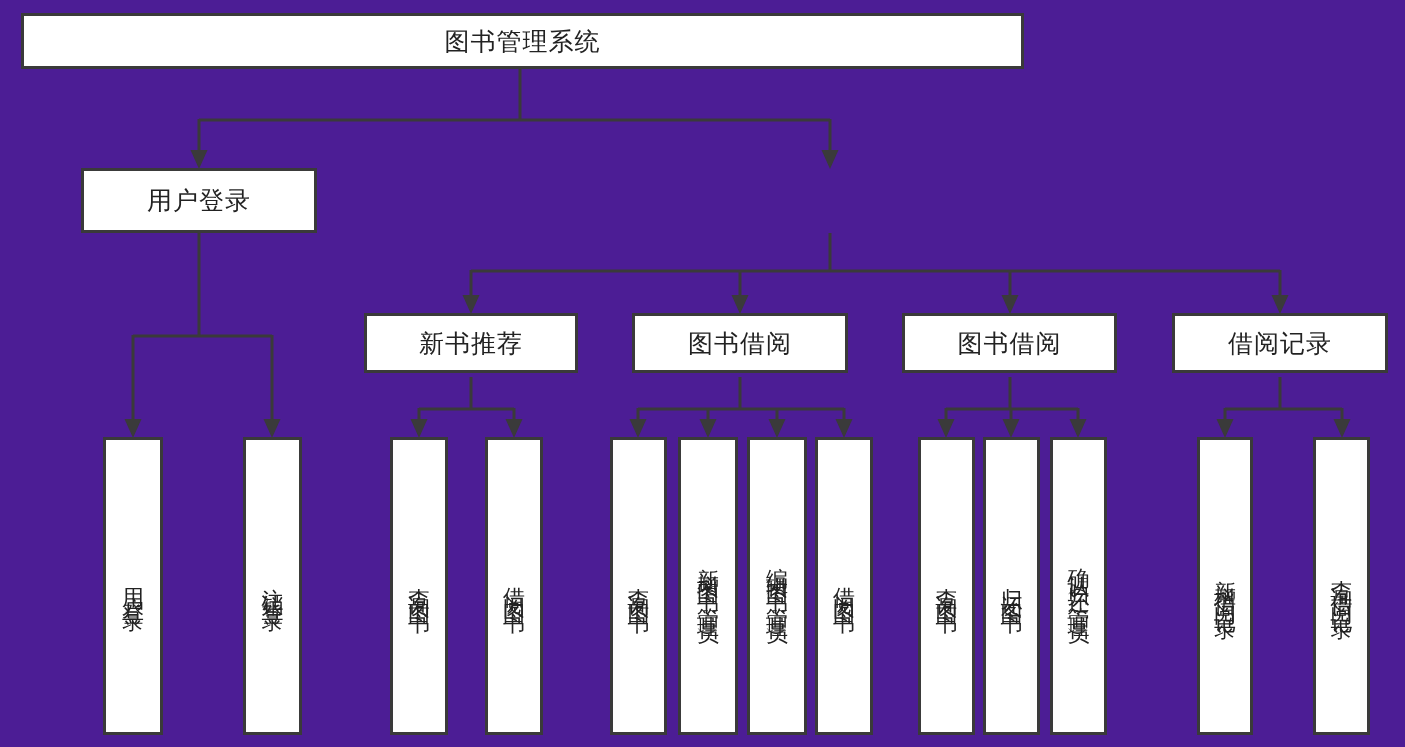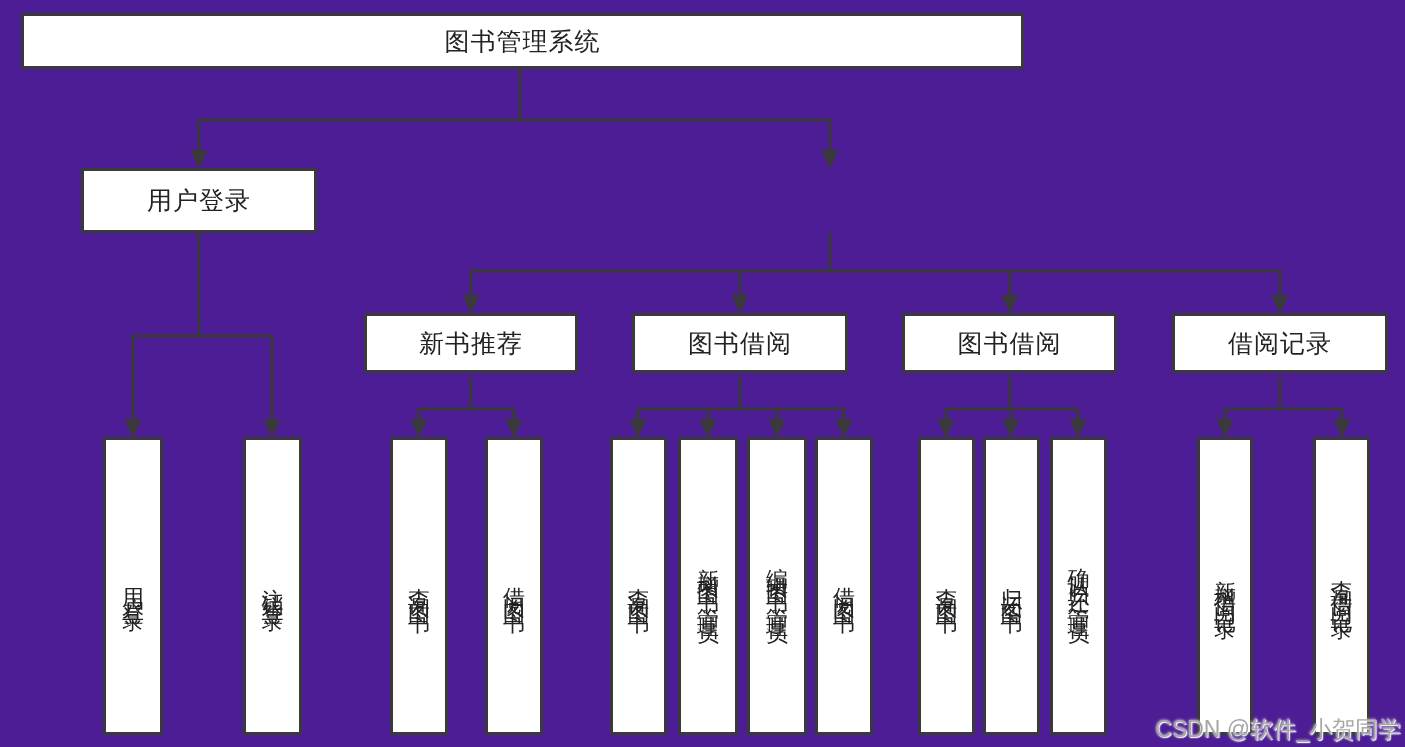--- a/index.html
+++ b/index.html
@@ -179,15 +179,14 @@
     <span class="vtext">确认归还（管理员）</span>
   </div>
 
   <div class="box vbox n-leaf lf-12">
     <span class="vtext">新增借阅记录</span>
   </div>
   <div class="box vbox n-leaf lf-13">
     <span class="vtext">查询借阅记录</span>
   </div>
 
-  <div id="watermark">CSDN @软件_小贺同学</div>
 
 </div>
 
 </body></html>

